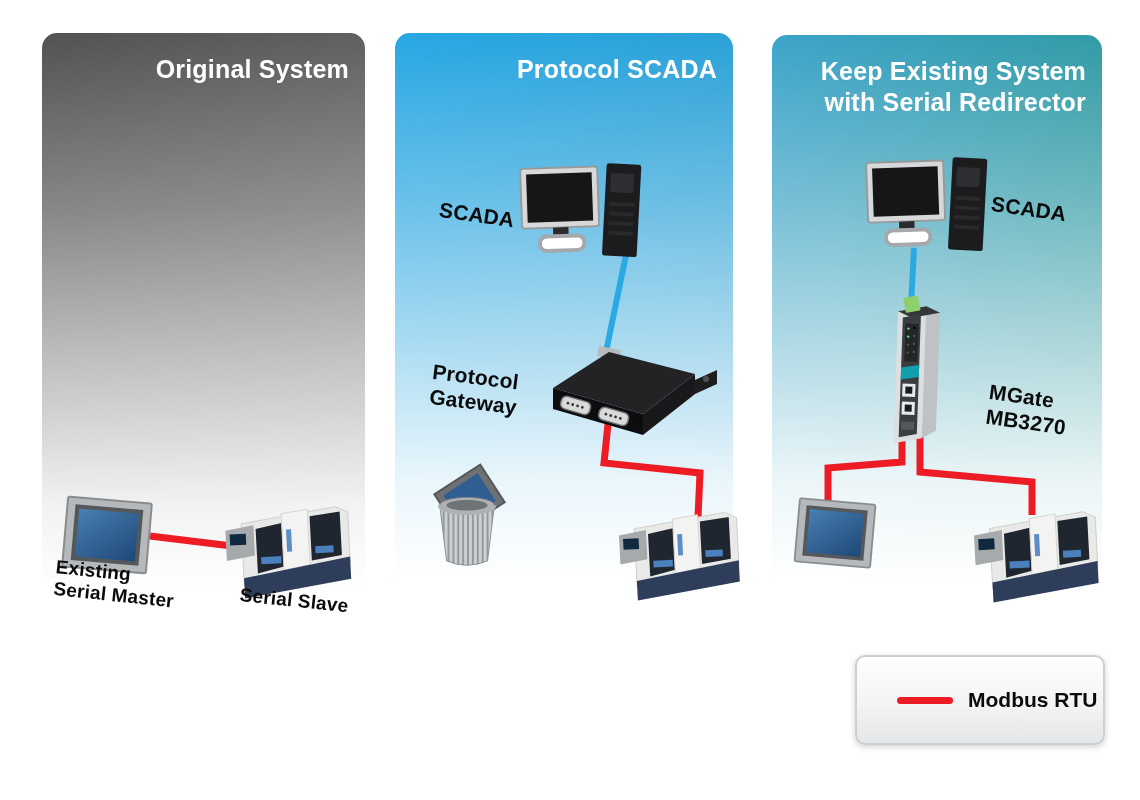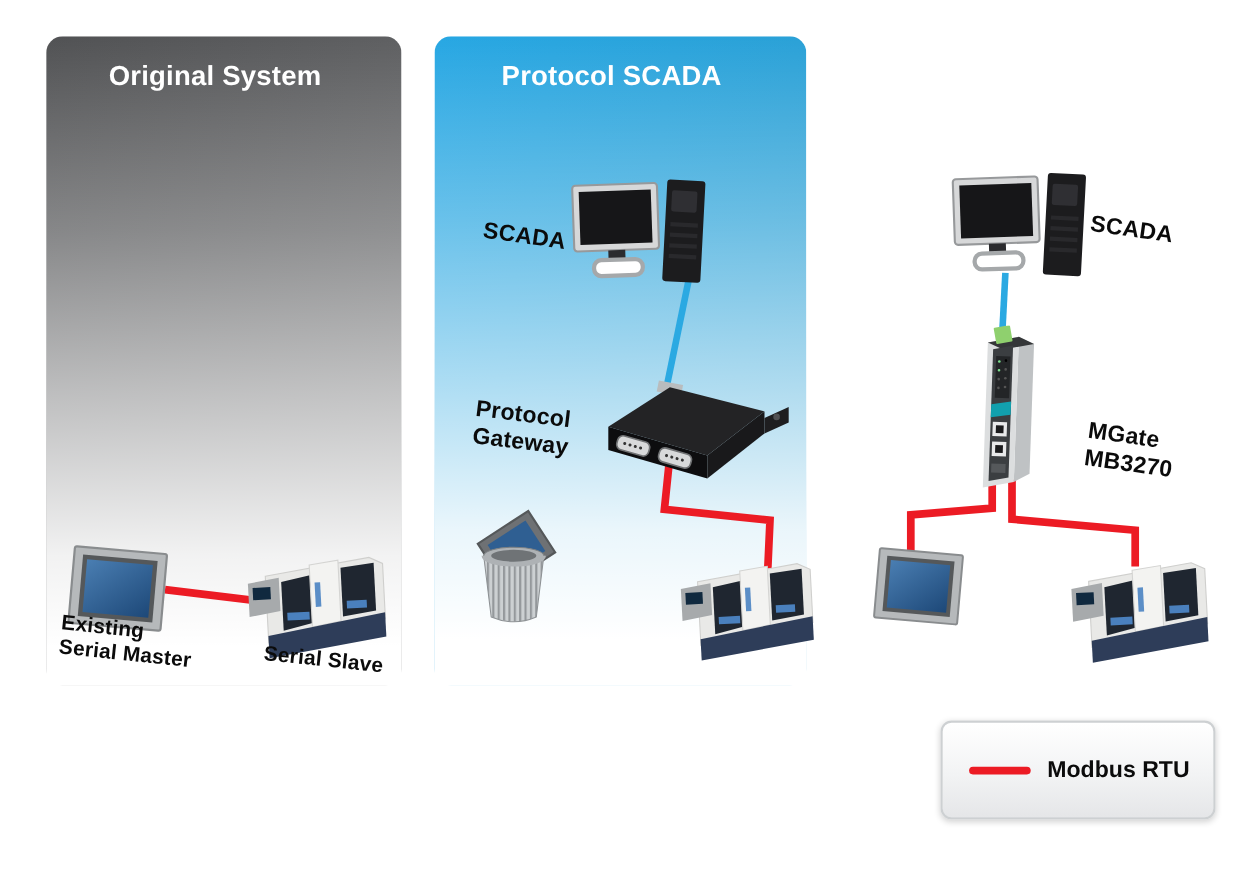--- a/index.html
+++ b/index.html
@@ -15,56 +15,60 @@
       linear-gradient(100deg,#515254,#636466);}
   #panel2{left:395px;width:338px;
     background:
       linear-gradient(180deg,rgba(255,255,255,0) 0%,rgba(255,255,255,.30) 28%,rgba(255,255,255,.60) 52%,rgba(255,255,255,.90) 76%,#fff 93%),
       linear-gradient(100deg,#27a7e3,#2b9fd3);}
   #panel3{left:772px;top:35px;height:588px;width:330px;
     background:
       linear-gradient(180deg,rgba(255,255,255,0) 0%,rgba(255,255,255,.30) 28%,rgba(255,255,255,.60) 52%,rgba(255,255,255,.90) 76%,#fff 93%),
       linear-gradient(100deg,#3ca4c9,#2e989b);}
   .panel-title{
-    position:absolute;top:21px;left:0;right:16px;text-align:center;color:#ffffff;
+    position:absolute;top:21px;left:0;right:16px;text-align:right;color:#ffffff;
     font-weight:bold;font-size:25px;line-height:1.22;white-space:pre-line;letter-spacing:.2px;
   }
   svg.overlay{position:absolute;left:0;top:0;pointer-events:none;}
   .conn{fill:none;stroke-width:7;stroke-linejoin:miter;}
   .conn.thin{stroke-width:6;}
   .label{
     position:absolute;color:#0b0b0b;font-weight:bold;white-space:pre-line;
     line-height:1.18;transform-origin:left top;letter-spacing:.2px;
   }
   .label.small{font-size:19px;}
   .label.big{font-size:21px;}
   .rot6{transform:rotate(6deg);}
   .rot7{transform:rotate(7deg);}
   .rot8{transform:rotate(8deg);}
   .legend{
     position:absolute;left:855px;top:655px;width:250px;height:90px;box-sizing:border-box;
     border:2px solid #cdd0d2;border-radius:10px;
     background:linear-gradient(180deg,#ffffff 0%,#f2f3f4 55%,#e5e6e8 100%);
     box-shadow:0 2px 6px rgba(0,0,0,.18);
-    display:flex;flex-direction:column;justify-content:center;gap:11px;padding-left:24px;
+    display:flex;flex-direction:column;justify-content:center;gap:11px;padding-left:40px;
   }
   .legend-row{display:flex;align-items:center;gap:15px;}
   .swatch{width:56px;height:7px;border-radius:3.5px;flex:0 0 auto;}
   .legend-label{font-size:21px;font-weight:bold;color:#0b0b0b;}
 </style>
 </head>
 <body>
 
 <div class="stage">
 
   <div class="panel" id="panel1">
     <div class="panel-title">Original System</div>
   </div>
   <div class="panel" id="panel2">
     <div class="panel-title">Protocol SCADA</div>
+  </div>
+  <div class="panel" id="panel3">
+    <div class="panel-title">Keep Existing System
+with Serial Redirector</div>
   </div>
 
   <svg class="overlay" width="1140" height="800" viewBox="0 0 1140 800">
     <defs>
       <linearGradient id="screenGrad" x1="0" y1="0" x2="1" y2="1">
         <stop offset="0" stop-color="#4a7eb2"></stop>
         <stop offset="1" stop-color="#1d4878"></stop>
       </linearGradient>
       <pattern id="ribs" width="5" height="10" patternUnits="userSpaceOnUse">
         <rect width="5" height="10" fill="#ccd0d2"></rect>

